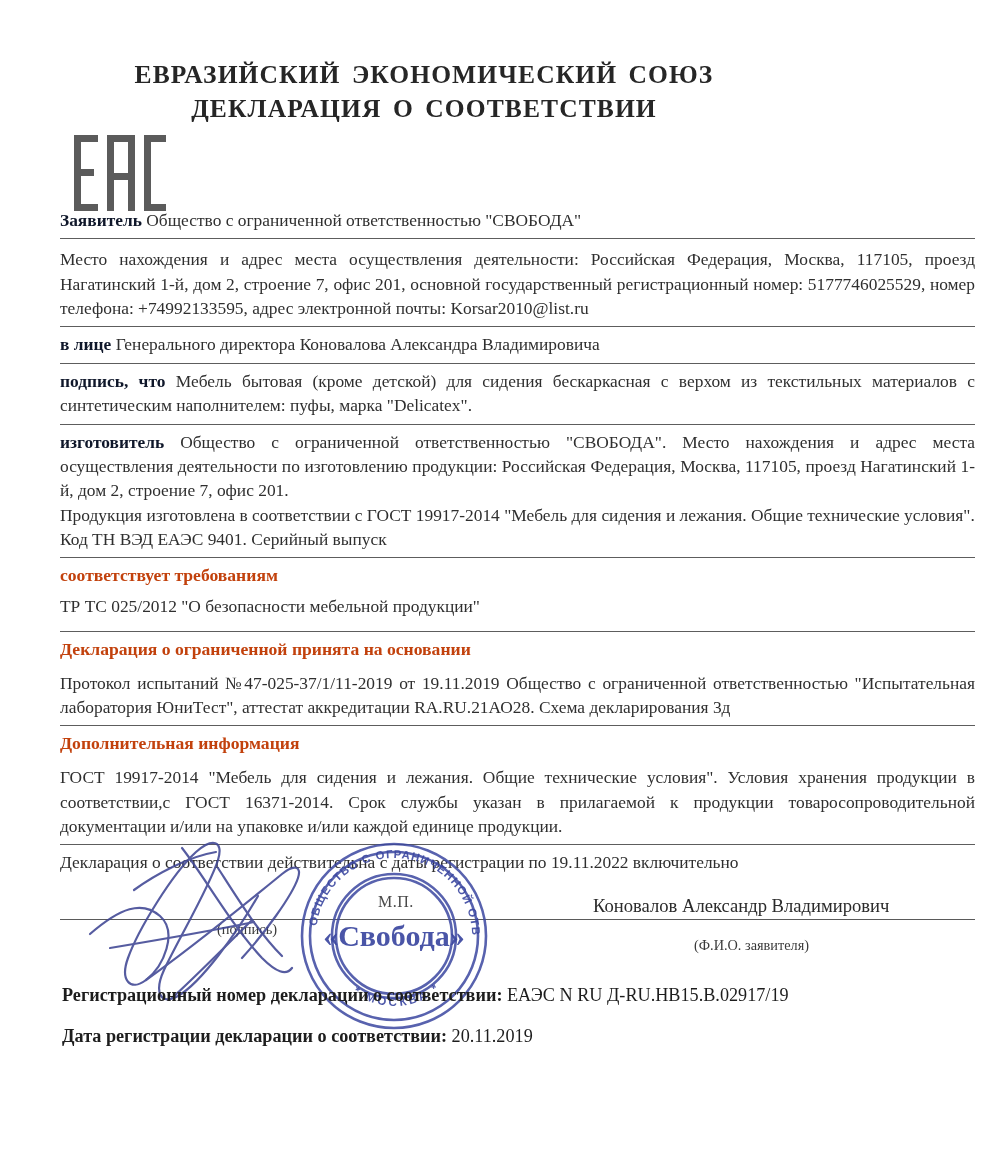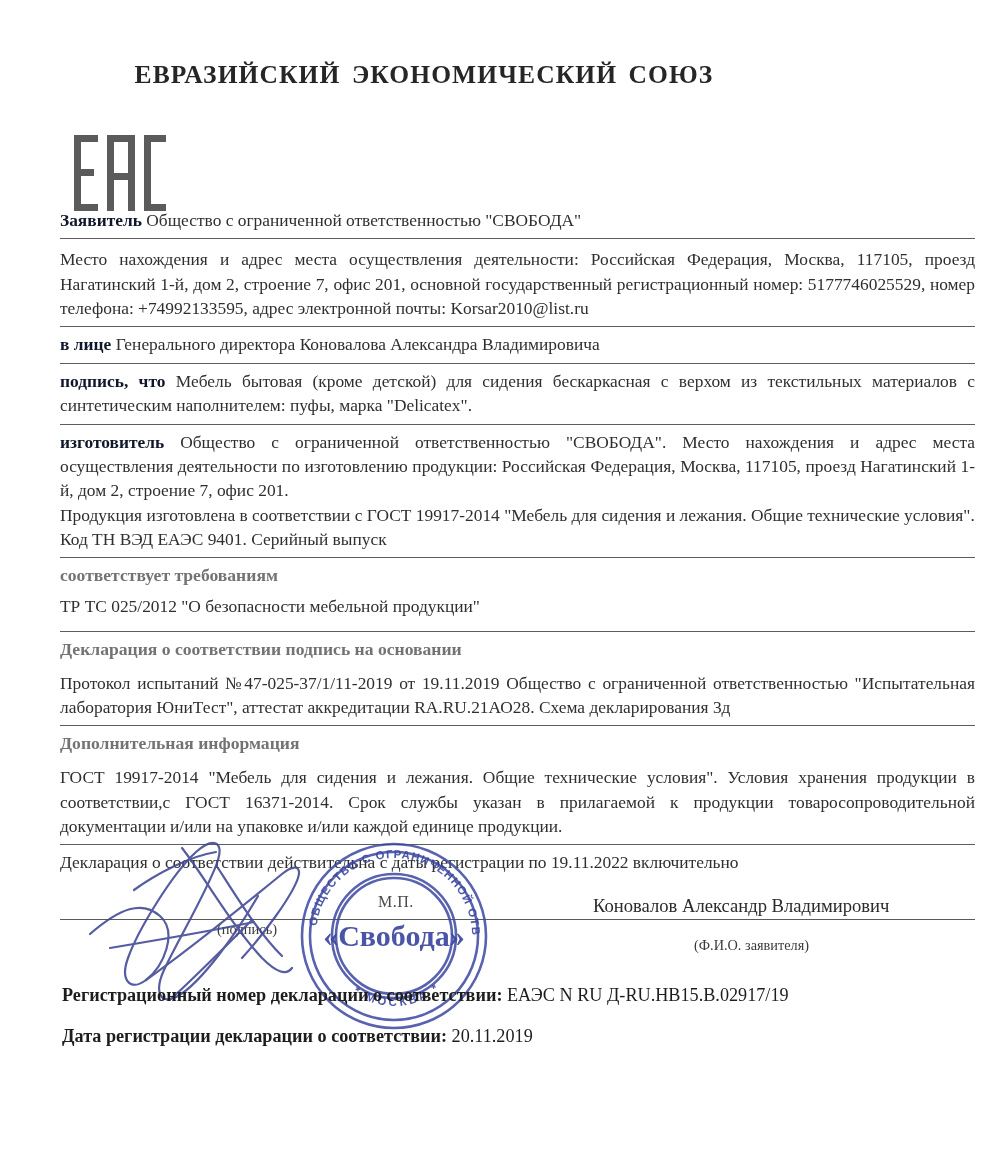--- a/index.html
+++ b/index.html
@@ -75,21 +75,21 @@
   }
   .pad-t4 { padding-top: 5px; }
   .pad-b4 { padding-bottom: 6px; }
   .pad-t6 { padding-top: 8px; }
   .pad-b6 { padding-bottom: 9px; }
   .pad-b8 { padding-bottom: 12px; }
 
   .hdr-line {
     font-size: 17.6px;
     font-weight: bold;
-    color: #737373;
+    color: #c2410c;
     line-height: 1.42;
   }
 
   .just-full {
     text-align: justify;
     text-align-last: left;
   }
 
   
   .sig-zone {
@@ -170,20 +170,21 @@
     pointer-events: none;
   }
 </style>
 </head>
 <body>
 
 <div class="page">
 
   <div class="doc-header">
     <div class="line1">ЕВРАЗИЙСКИЙ ЭКОНОМИЧЕСКИЙ СОЮЗ</div>
+    <div class="line2">ДЕКЛАРАЦИЯ О СООТВЕТСТВИИ</div>
   </div>
 
   <div class="eac-mark">
     <svg viewBox="0 0 96 80" width="96" height="80" aria-hidden="true">
       <g fill="#5b5b5b">
 
         <rect x="2" y="2" width="7" height="76"></rect>
         <rect x="2" y="2" width="24" height="7"></rect>
         <rect x="2" y="36" width="20" height="7"></rect>
         <rect x="2" y="71" width="24" height="7"></rect>
@@ -228,21 +229,21 @@
       <span>Общество с ограниченной ответственностью "СВОБОДА". Место нахождения и адрес места осуществления деятельности по изготовлению продукции: Российская Федерация, Москва, 117105, проезд Нагатинский 1-й, дом 2, строение 7, офис 201.</span>
     </div>
     <div class="blk just-full">Продукция изготовлена в соответствии с ГОСТ 19917-2014 "Мебель для сидения и лежания. Общие технические условия".</div>
     <div class="blk pad-b4">Код ТН ВЭД ЕАЭС 9401. Серийный выпуск</div>
     <div class="rule"></div>
 
     <div class="hdr-line pad-t4 pad-b4">соответствует требованиям</div>
     <div class="blk pad-b8">ТР ТС 025/2012 "О безопасности мебельной продукции"</div>
     <div class="rule"></div>
 
-    <div class="hdr-line pad-t4 pad-b6">Декларация о соответствии подпись на основании</div>
+    <div class="hdr-line pad-t4 pad-b6">Декларация о ограниченной принята на основании</div>
     <div class="blk just-full pad-b4">Протокол испытаний №47-025-37/1/11-2019 от 19.11.2019 Общество с ограниченной ответственностью "Испытательная лаборатория ЮниТест", аттестат аккредитации RA.RU.21АО28. Схема декларирования 3д</div>
     <div class="rule"></div>
 
     <div class="hdr-line pad-t4 pad-b6">Дополнительная информация</div>
     <div class="blk just-full pad-b4">ГОСТ 19917-2014 "Мебель для сидения и лежания. Общие технические условия". Условия хранения продукции в соответствии,с ГОСТ 16371-2014. Срок службы указан в прилагаемой к продукции товаросопроводительной документации и/или на упаковке и/или каждой единице продукции.</div>
     <div class="rule"></div>
 
     <div class="blk pad-t4">Декларация о соответствии действительна с даты регистрации по 19.11.2022 включительно</div>
   </div>
 

